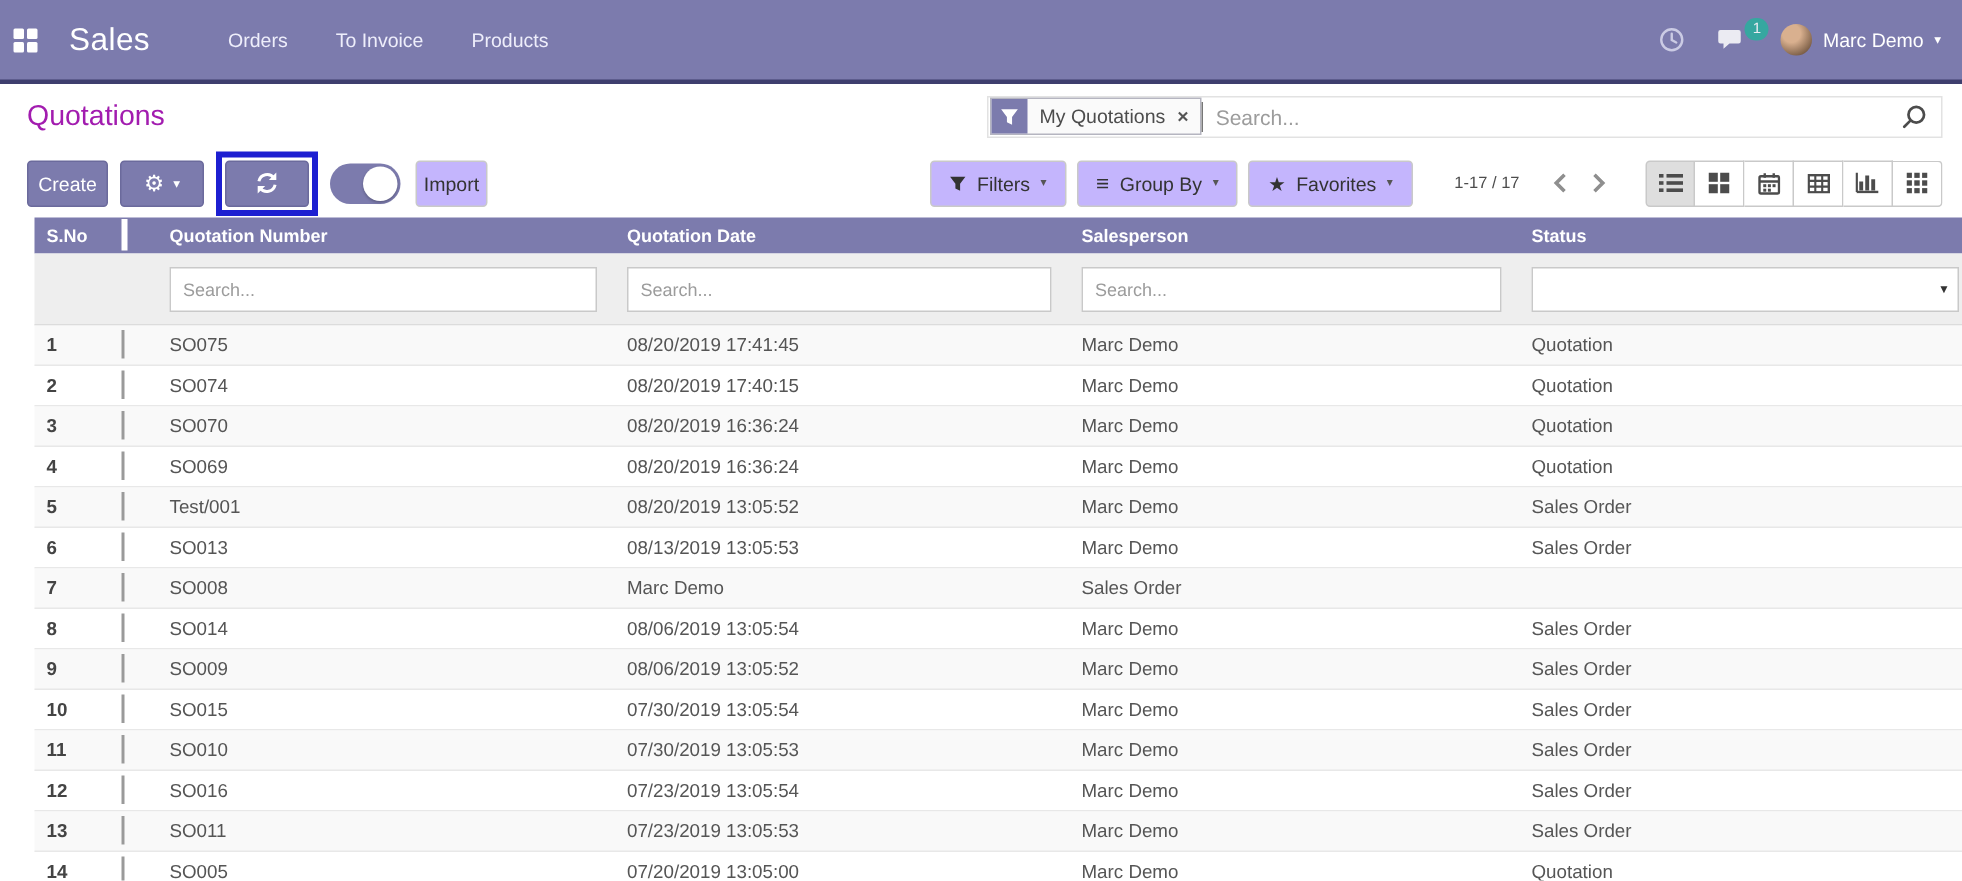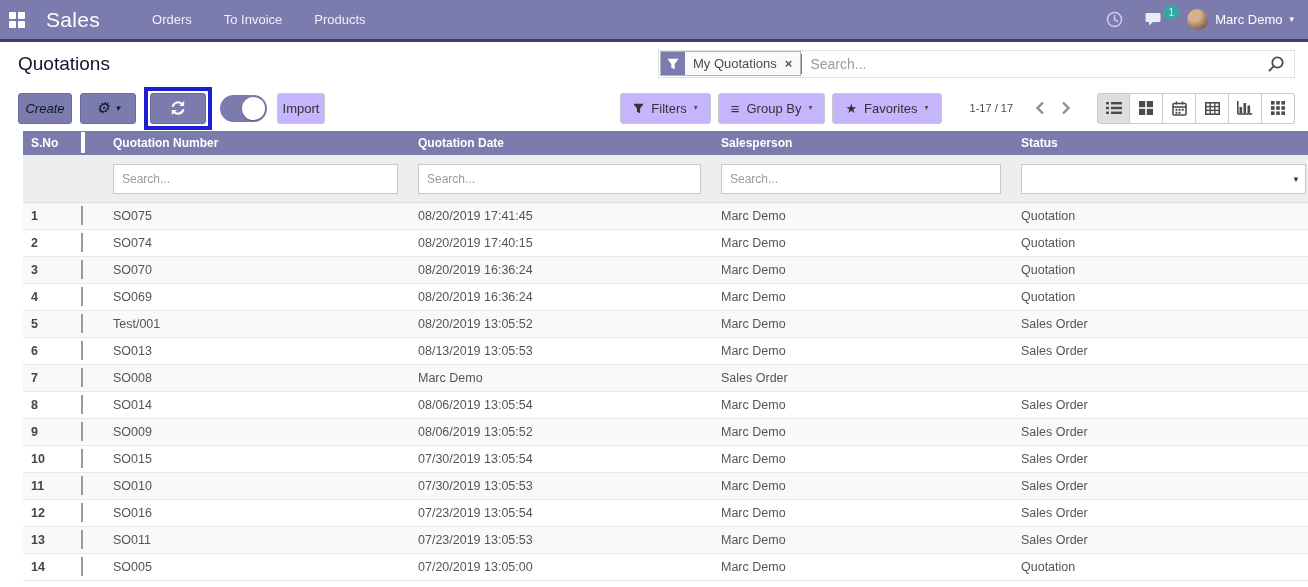--- a/index.html
+++ b/index.html
@@ -1,55 +1,55 @@
 <!DOCTYPE html>
 <html><head>
 <meta charset="utf-8">
 <style>
   * { box-sizing: border-box; margin: 0; padding: 0; }
   html,body { width:1308px; height:587px; overflow:hidden; background:#fff;
               font-family:"Liberation Sans", sans-serif; }
 
   
-  .navbar { height:42px; background:#7c7bad; border-bottom:3px solid #3e3e6e;
+  .navbar { height:56px; background:#7c7bad; border-bottom:3px solid #3e3e6e;
             display:flex; align-items:center; color:#fff; }
   .apps-btn { width:34px; height:42px; display:flex; align-items:center; justify-content:center; cursor:pointer; }
   .apps-grid { display:grid; grid-template-columns:7px 7px; grid-template-rows:7px 7px; gap:2px; }
   .apps-grid span { background:#fff; border-radius:1px; }
   .brand { font-size:21px; font-weight:400; margin-left:12px; margin-right:50px; letter-spacing:.3px; }
   .nav-menu { display:flex; gap:28px; font-size:13px; color:#eeeefb; }
   .nav-menu .nav-item { cursor:pointer; padding:12px 2px; }
   .nav-right { margin-left:auto; display:flex; align-items:center; gap:22px; padding-right:14px; }
   .icon-btn { position:relative; display:flex; align-items:center; cursor:pointer; opacity:.85; }
   .badge { position:absolute; top:-7px; right:-14px; background:#2aaf9e; color:#fff; font-size:10px;
            min-width:16px; height:15px; line-height:15px; text-align:center; border-radius:8px; padding:0 4px; }
   .user-menu { display:flex; align-items:center; gap:7px; cursor:pointer; font-size:13px; }
   .avatar { width:21px; height:21px; border-radius:50%;
             background:radial-gradient(circle at 35% 30%, #d9b08f 0 30%, #8a6b52 70%, #4e3627 100%); }
   .caret { font-size:9px; line-height:1; }
 
   
   .control-row { height:43px; display:flex; align-items:center; padding-left:18px; background:#fff; }
-  .page-title { font-size:19px; font-weight:400; color:#0f172a; }
+  .page-title { font-size:19px; font-weight:400; color:#a21caf; }
   .searchbar { margin-left:auto; margin-right:13px; width:637px; height:28px; display:flex; align-items:center;
                border:1px solid #e2e2e2; background:#fff; }
   .facet { display:flex; align-items:stretch; height:25px; border:1px solid #b5b5c0; background:#fafafa; margin-left:1px; }
   .facet-icon { width:24px; background:#7c7bad; display:flex; align-items:center; justify-content:center; }
   .facet-label { display:flex; align-items:center; padding:0 8px; font-size:13px; color:#4c4c4c; white-space:nowrap; }
   .facet-remove { display:flex; align-items:center; padding-right:8px; font-weight:bold; font-size:13px; color:#555; cursor:pointer; }
   .search-input { flex:1; border:none; outline:none; font-size:14px; color:#333; padding:0 8px;
                   border-left:1px solid #777; height:20px; }
   .search-input::placeholder { color:#9c9c9c; }
   .magnifier-btn { padding:0 9px; cursor:pointer; display:flex; align-items:center; }
 
   
   .buttons-row { height:46px; display:flex; align-items:center; padding:0 13px 0 18px; background:#fff; }
   .btn { height:31px; border-radius:3px; font-size:13px; display:inline-flex; align-items:center;
          justify-content:center; cursor:pointer; border:1px solid transparent; }
-  .btn-purple { background:#7c7bad; border-color:#6b6a9c; color:#0f172a;font-style:italic; }
+  .btn-purple { background:#7c7bad; border-color:#6b6a9c; color:#ffffff; }
   .btn-white  { background:#c4b5fd; border-color:#c9c9c9; color:#333; }
   .btn-create { width:54px; }
   .btn-gear { width:56px; margin-left:8px; gap:6px; font-size:15px; }
   .btn-gear .caret { font-size:9px; }
   .highlight-box { margin-left:8px; border:4px solid #1d1fd1; padding:2px; display:inline-flex; background:#fff; }
   .btn-refresh { width:56px; }
   .toggle { width:47px; height:27px; border-radius:14px; background:#7c7bad; margin-left:8px; position:relative; cursor:pointer; }
   .toggle .knob { position:absolute; right:2px; top:2px; width:23px; height:23px; border-radius:50%; background:#fff;
                   box-shadow:0 1px 2px rgba(0,0,0,.25); }
   .btn-import { width:48px; margin-left:10px; }

